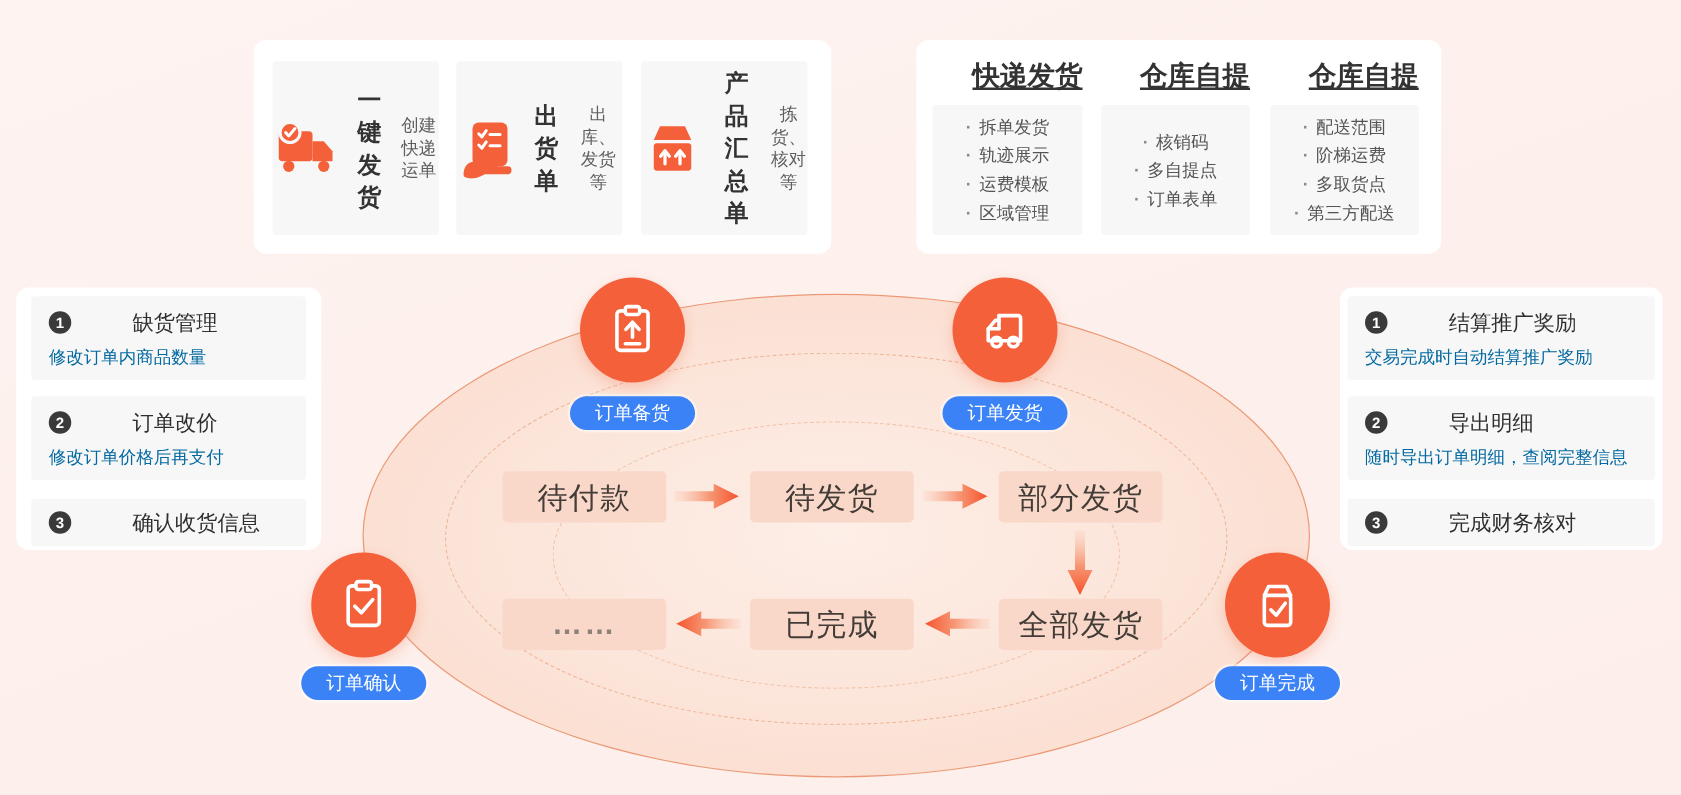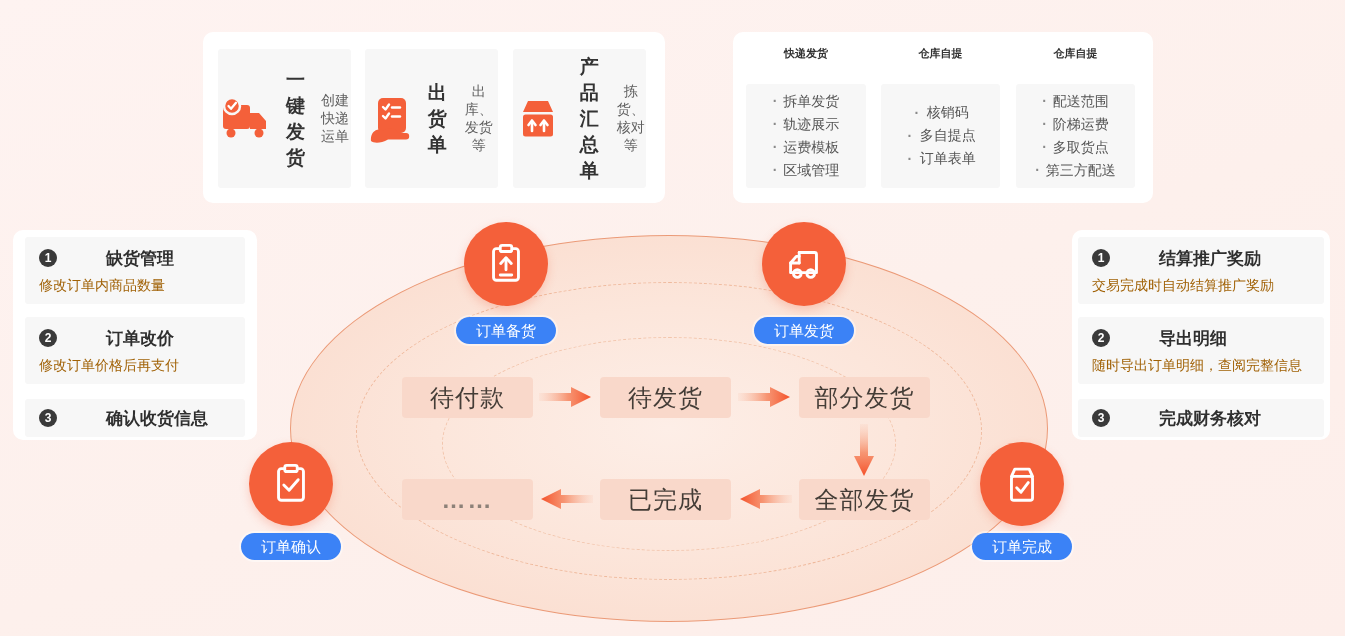--- a/index.html
+++ b/index.html
@@ -13,31 +13,31 @@
   .panel{position:absolute;background:#ffffff;border-radius:10px;}
   .graycard{position:absolute;background:#f7f7f7;border-radius:3px;}
 
   
   .feat{display:flex;flex-direction:row;align-items:center;justify-content:center;gap:9px;text-align:center;}
   .feat .ficon{height:52px;display:flex;align-items:center;justify-content:center;}
   .feat .ftitle{font-size:19px;font-weight:bold;color:#333;}
   .feat .fsub{font-size:14px;color:#5f5f5f;}
 
   
-  .colhead{position:absolute;top:14px;height:24px;font-size:11px;font-weight:bold;color:#333;text-align:center;}
+  .colhead{position:absolute;top:14px;height:24px;font-size:22px;font-weight:bold;color:#333;text-align:right;text-decoration:underline;}
   .collist{position:absolute;top:52px;height:104px;display:flex;flex-direction:column;justify-content:center;gap:4px;background:#f7f7f7;border-radius:3px;}
   .collist .li{display:flex;align-items:center;justify-content:center;font-size:14px;color:#555;line-height:19px;}
   .collist .li::before{content:"·";color:#8a8a8a;margin-right:6px;font-weight:bold;}
 
   
   .sideitem{position:absolute;background:#f7f7f7;border-radius:3px;padding:0 14px;box-sizing:border-box;display:flex;flex-direction:column;justify-content:center;gap:7px;}
   .titlerow{display:flex;align-items:center;gap:9px;}
   .badge{width:18px;height:18px;border-radius:50%;background:#3a3a3a;color:#fff;font-size:12px;font-weight:bold;display:flex;align-items:center;justify-content:center;flex:0 0 18px;}
-  .sidetitle{font-size:17px;font-weight:bold;color:#2f2f2f;padding-left:40px;}
-  .sidesub{font-size:14px;color:#a16207;}
+  .sidetitle{font-size:17px;font-weight:normal;color:#2f2f2f;padding-left:40px;}
+  .sidesub{font-size:14px;color:#0369a1;}
 
   
   .ellipse-outer{position:absolute;left:290px;top:235px;width:756px;height:385px;border-radius:50%;
     border:1px solid #eb9a77;
     background:radial-gradient(50% 50% at 50% 50%, #fdeee7 0%, #fce6db 62%, #fbe0d3 100%);}
   .ellipse-dash1{position:absolute;left:356px;top:282px;width:624px;height:296px;border-radius:50%;border:1px dashed #efb99c;}
   .ellipse-dash2{position:absolute;left:442px;top:337px;width:452px;height:212px;border-radius:50%;border:1px dashed #f2c5ac;}
 
   
   .node{position:absolute;width:84px;height:84px;border-radius:50%;background:#f4603a;display:flex;align-items:center;justify-content:center;box-shadow:0 4px 10px rgba(244,96,58,0.25);}
@@ -127,21 +127,21 @@
   <div class="colhead" style="left:13px;width:120px;">快递发货</div>
   <div class="colhead" style="left:148px;width:119px;">仓库自提</div>
   <div class="colhead" style="left:283px;width:119px;">仓库自提</div>
 
   <div class="collist" style="left:13px;width:120px;">
     <div class="li">拆单发货</div>
     <div class="li">轨迹展示</div>
     <div class="li">运费模板</div>
     <div class="li">区域管理</div>
   </div>
-  <div class="collist" style="left:148px;width:119px;font-family:Liberation Mono, monospace;">
+  <div class="collist" style="left:148px;width:119px;">
     <div class="li">核销码</div>
     <div class="li">多自提点</div>
     <div class="li">订单表单</div>
   </div>
   <div class="collist" style="left:283px;width:119px;">
     <div class="li">配送范围</div>
     <div class="li">阶梯运费</div>
     <div class="li">多取货点</div>
     <div class="li">第三方配送</div>
   </div>

